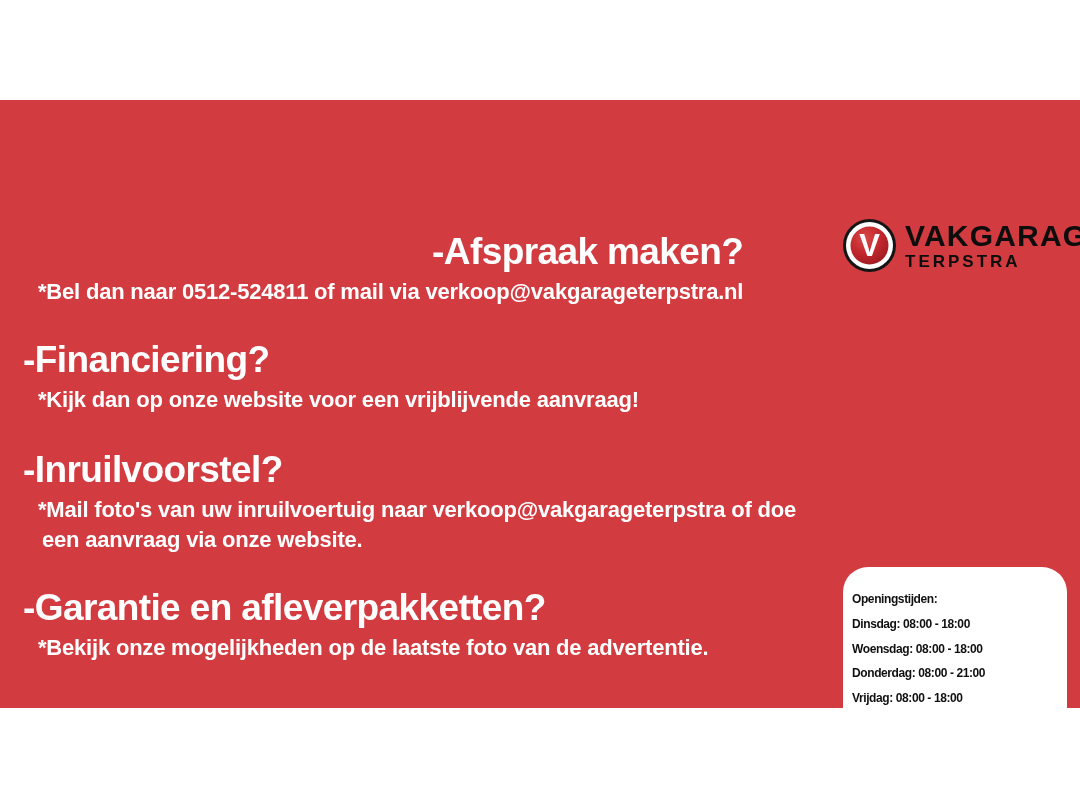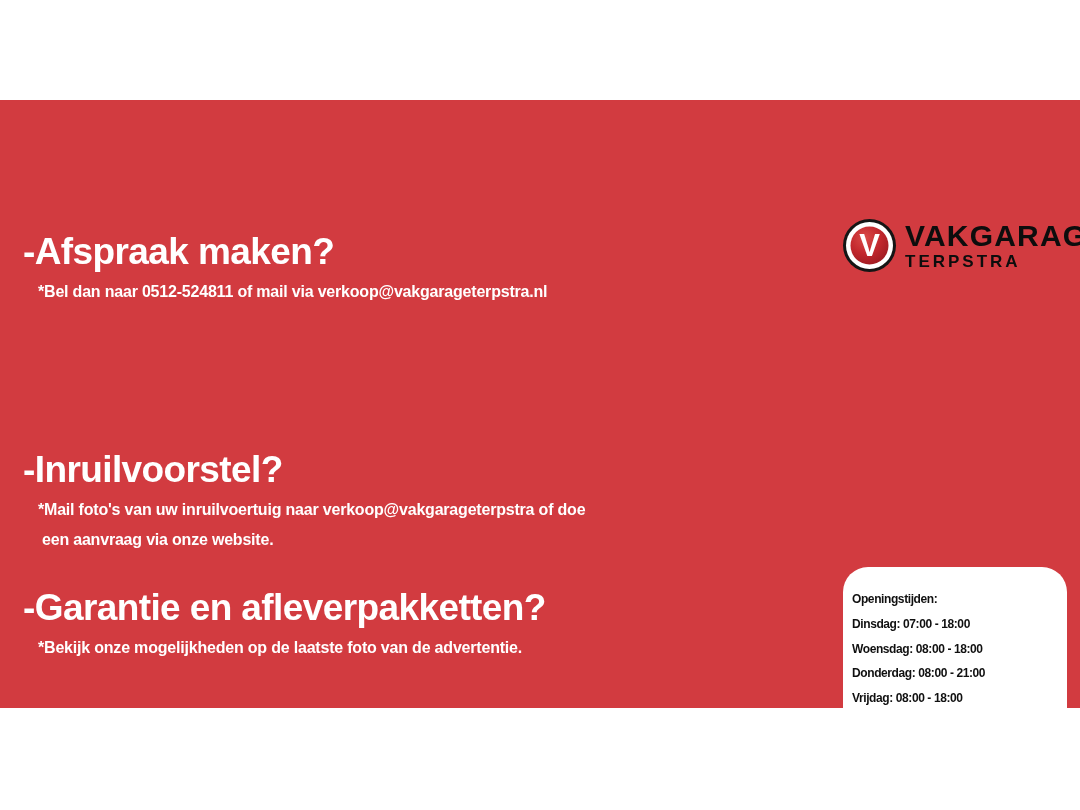--- a/index.html
+++ b/index.html
@@ -27,28 +27,28 @@
     white-space: nowrap;
   }
   .section .heading {
     font-size: 37px;
     font-weight: bold;
     line-height: 42px;
     letter-spacing: -0.6px;
   }
   .section .subline {
     margin: 4px 0 0 15px;
-    font-size: 16px;
+    font-size: 22px;
     font-weight: bold;
     line-height: 30px;
     letter-spacing: -0.2px;
   }
   .section .subline.cont { margin-left: 19px; margin-top: 0; }
 
-  .sec-1 { top: 131px; }
+  .sec-1 { top: 131px; text-align: right; }
   .sec-2 { top: 239px; }
   .sec-3 { top: 349px; }
   .sec-4 { top: 487px; }
   .sec-5 { top: 601px; }
 
   
   .brand {
     position: absolute;
     left: 842px; top: 118px;
     display: flex;
@@ -115,38 +115,42 @@
         <div class="brand-name">VAKGARAGE</div>
         <div class="brand-sub">TERPSTRA</div>
       </div>
     </div>
 
     <div class="section sec-1">
       <div class="heading">-Afspraak maken?</div>
       <div class="subline">*Bel dan naar 0512-524811 of mail via verkoop@vakgarageterpstra.nl</div>
     </div>
 
+    <div class="section sec-2">
+      <div class="heading">-Financiering?</div>
+      <div class="subline">*Kijk dan op onze website voor een vrijblijvende aanvraag!</div>
+    </div>
 
     <div class="section sec-4">
       <div class="heading">-Garantie en afleverpakketten?</div>
       <div class="subline">*Bekijk onze mogelijkheden op de laatste foto van de advertentie.</div>
     </div>
 
     <div class="section sec-3">
       <div class="heading">-Inruilvoorstel?</div>
       <div class="subline">*Mail foto's van uw inruilvoertuig naar verkoop@vakgarageterpstra of doe</div>
       <div class="subline cont">een aanvraag via onze website.</div>
     </div>
 
     <div class="section sec-5">
       <div class="subline">*De Hemmen 17, 9206AS, Drachten (Friesland)</div>
     </div>
 
     <div class="hours-box">
       <div class="hours-line">Openingstijden:</div>
-      <div class="hours-line">Dinsdag: 07:00 - 18:00</div>
+      <div class="hours-line">Dinsdag: 08:00 - 18:00</div>
       <div class="hours-line">Woensdag: 08:00 - 18:00</div>
       <div class="hours-line">Donderdag: 08:00 - 21:00</div>
       <div class="hours-line">Vrijdag: 08:00 - 18:00</div>
     </div>
 
   </div>
 </div>
 
 </body></html>

